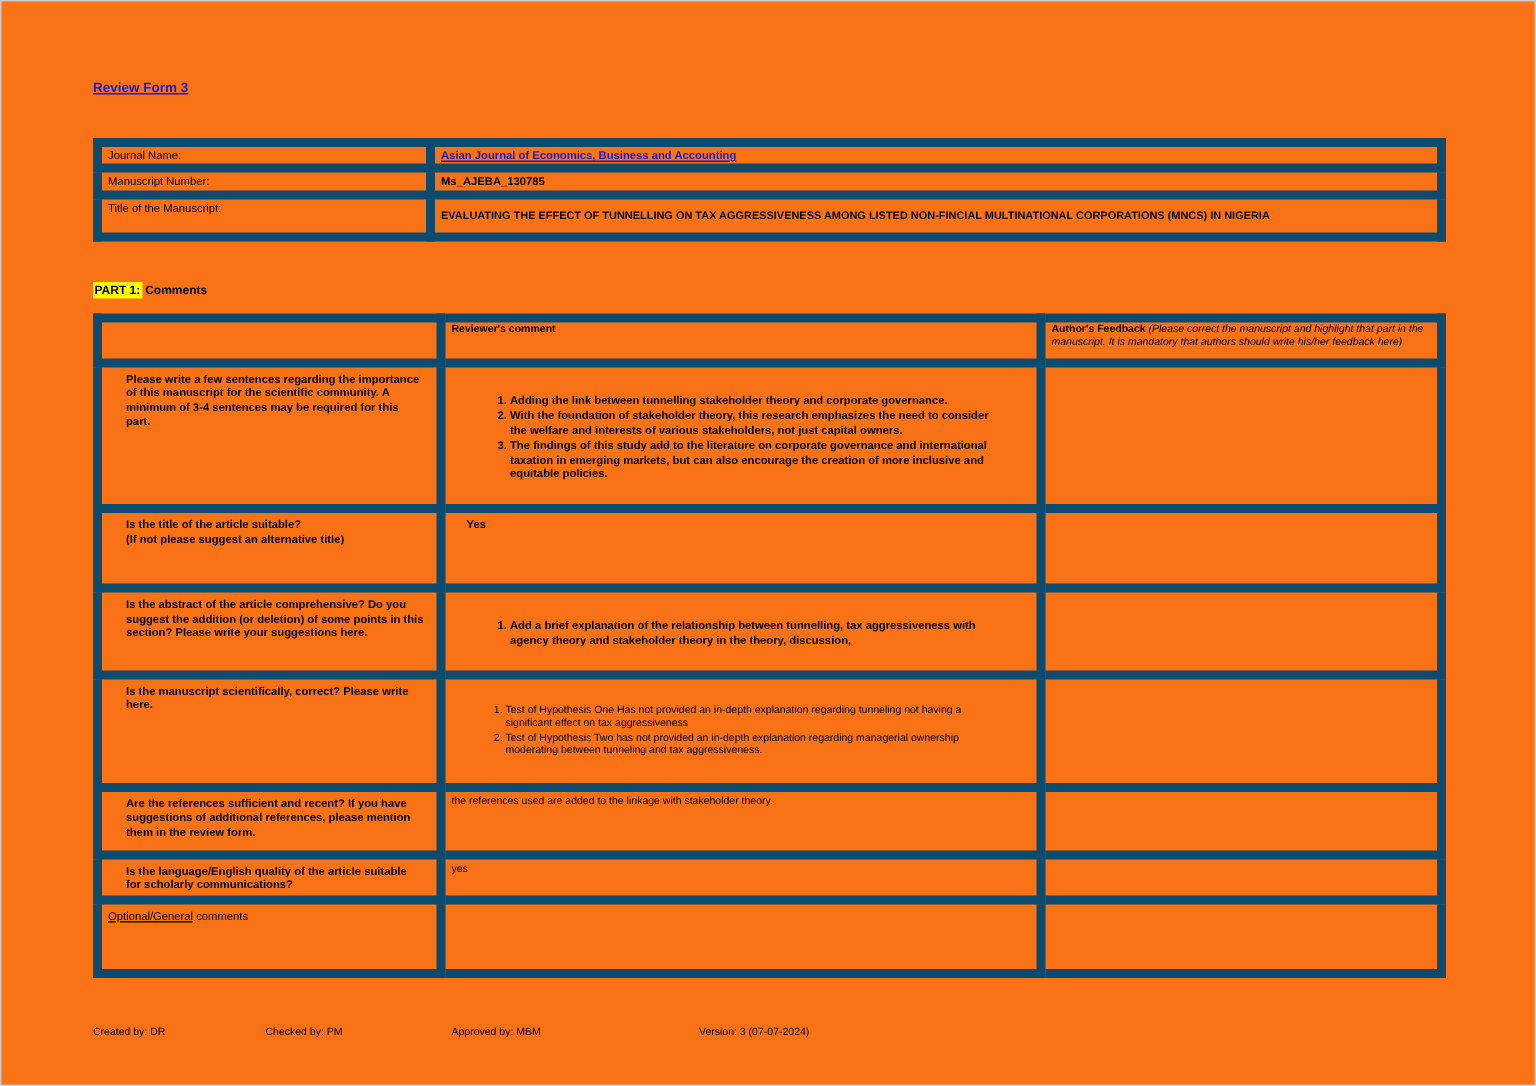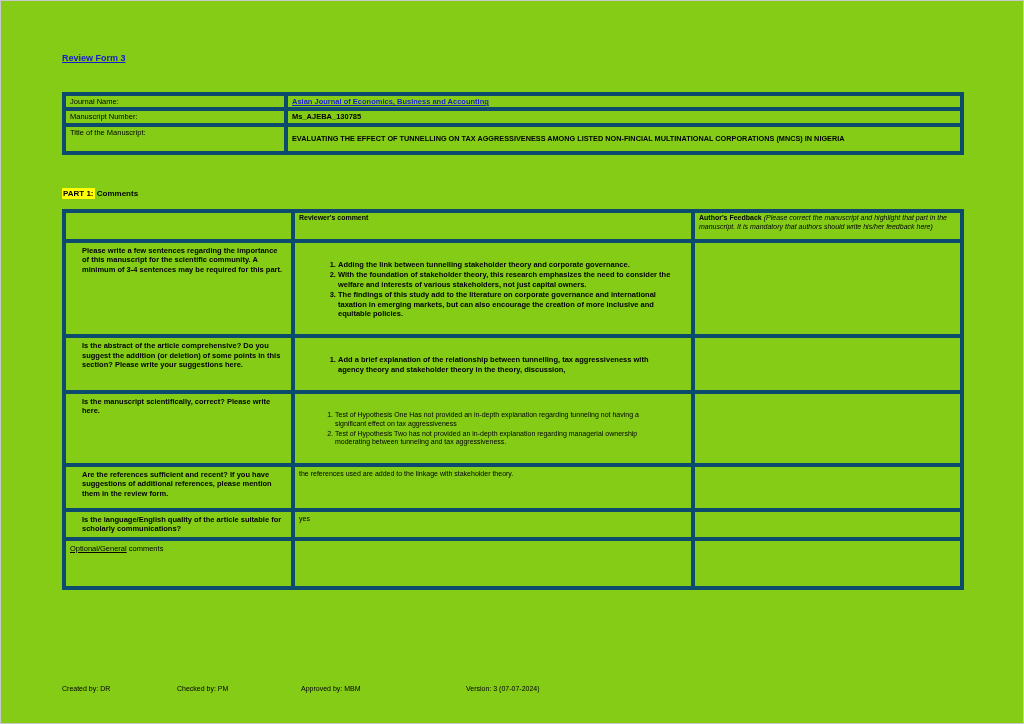--- a/index.html
+++ b/index.html
@@ -1,32 +1,32 @@
 <!DOCTYPE html>
 <html><head>
 <meta charset="utf-8">
 <style>
   html,body{margin:0;padding:0;background:#ffffff;}
   .page{
-    position:relative;width:1024px;height:724px;background:#84cc16;
+    position:relative;width:1024px;height:724px;background:#f97316;
     font-family:"Liberation Sans",sans-serif;color:#000;
     border:1px solid #c9c9c9;box-sizing:border-box;overflow:hidden;
   }
   .bold{font-weight:bold;}
   .italic{font-style:italic;}
   .u{text-decoration:underline;}
 
   .form-title{
     position:absolute;left:61px;top:52px;
     font-size:9px;font-weight:bold;color:#1a1acd;text-decoration:underline;
   }
 
   table{border-collapse:collapse;table-layout:fixed;}
   td{
-    border:4px solid #0c4a6e;vertical-align:top;
+    border:6px solid #0c4a6e;vertical-align:top;
     padding:1px 4px;font-size:7.5px;line-height:1.25;
     box-sizing:border-box;word-wrap:break-word;
   }
 
   
   .header-table{position:absolute;left:61px;top:91px;width:902px;}
   .header-table .h-r1 td{height:13px;}
   .header-table .h-r2 td{height:13px;}
   .header-table .h-r3 td{height:28px;}
   .header-table .h-r4 td{height:14px;}
@@ -121,20 +121,30 @@
       <td class="c">
         <ol class="bold-list">
           <li>Adding the link between tunnelling stakeholder theory and corporate governance.</li>
           <li>With the foundation of stakeholder theory, this research emphasizes the need to consider the welfare and interests of various stakeholders, not just capital owners.</li>
           <li>The findings of this study add to the literature on corporate governance and international taxation in emerging markets, but can also encourage the creation of more inclusive and equitable policies.</li>
         </ol>
       </td>
       <td></td>
     </tr>
 
+    <tr class="r2">
+      <td class="q">
+        <div>Is the title of the article suitable?</div>
+        <div>(If not please suggest an alternative title)</div>
+      </td>
+      <td class="c">
+        <div class="yes">Yes</div>
+      </td>
+      <td></td>
+    </tr>
 
     <tr class="r3">
       <td class="q">Is the abstract of the article comprehensive? Do you suggest the addition (or deletion) of some points in this section? Please write your suggestions here.</td>
       <td class="c">
         <ol class="bold-list">
           <li>Add a brief explanation of the relationship between tunnelling, tax aggressiveness with agency theory and stakeholder theory in the theory, discussion,</li>
         </ol>
       </td>
       <td></td>
     </tr>

